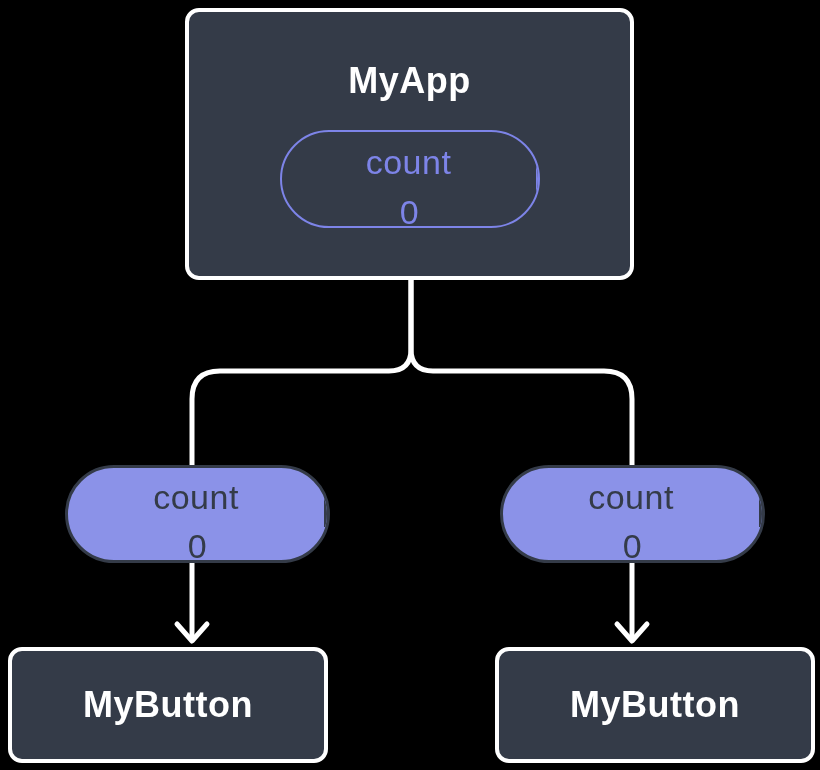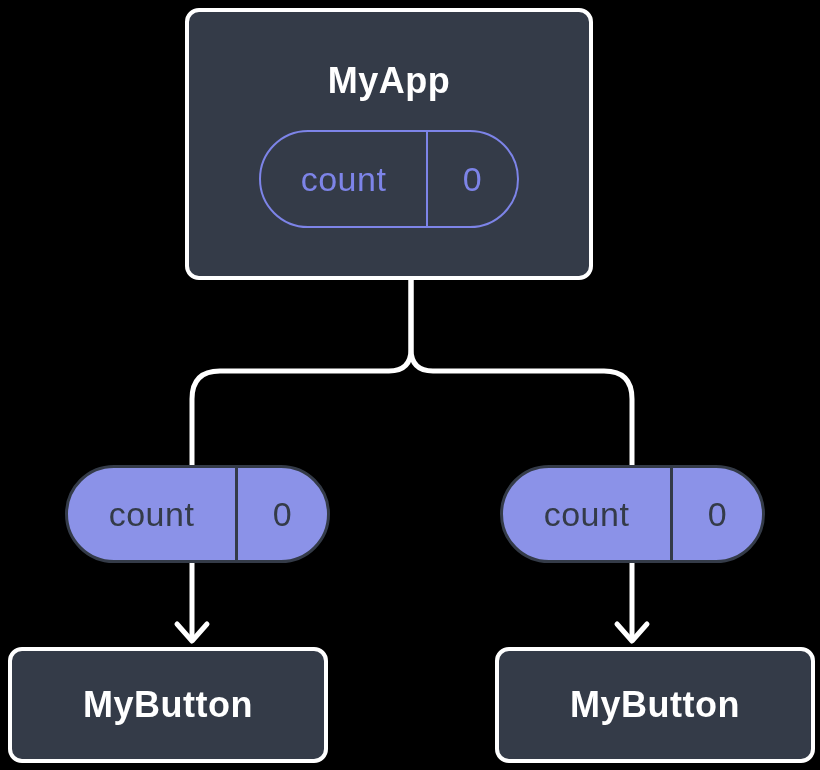--- a/index.html
+++ b/index.html
@@ -28,36 +28,37 @@
     z-index: 2;
   }
   .node-title {
     color: #FFFFFF;
     font-size: 36px;
     font-weight: 700;
     letter-spacing: 0.5px;
   }
   .root-node {
     left: 185px; top: 8px;
-    width: 408px; height: 272px;
+    width: 449px; height: 272px;
     flex-direction: column;
     gap: 28px;
   }
   .child-node-left  { left: 8px;   top: 647px; width: 320px; height: 116px; }
   .child-node-right { left: 495px; top: 647px; width: 320px; height: 116px; }
 
   .pill {
     box-sizing: border-box;
     display: flex;
     align-items: stretch;
     height: 98px;
     border-radius: 999px;
     overflow: hidden;
     font-size: 34px;
     letter-spacing: 0.5px;
+    flex-direction: column;
   }
   .pill-name, .pill-value {
     display: flex;
     align-items: center;
     justify-content: center;
   }
   .pill-name  { flex: 0 0 64.5%; border-right: 3px solid currentColor; }
   .pill-value { flex: 1 1 auto; }
 
   .pill-outline {

